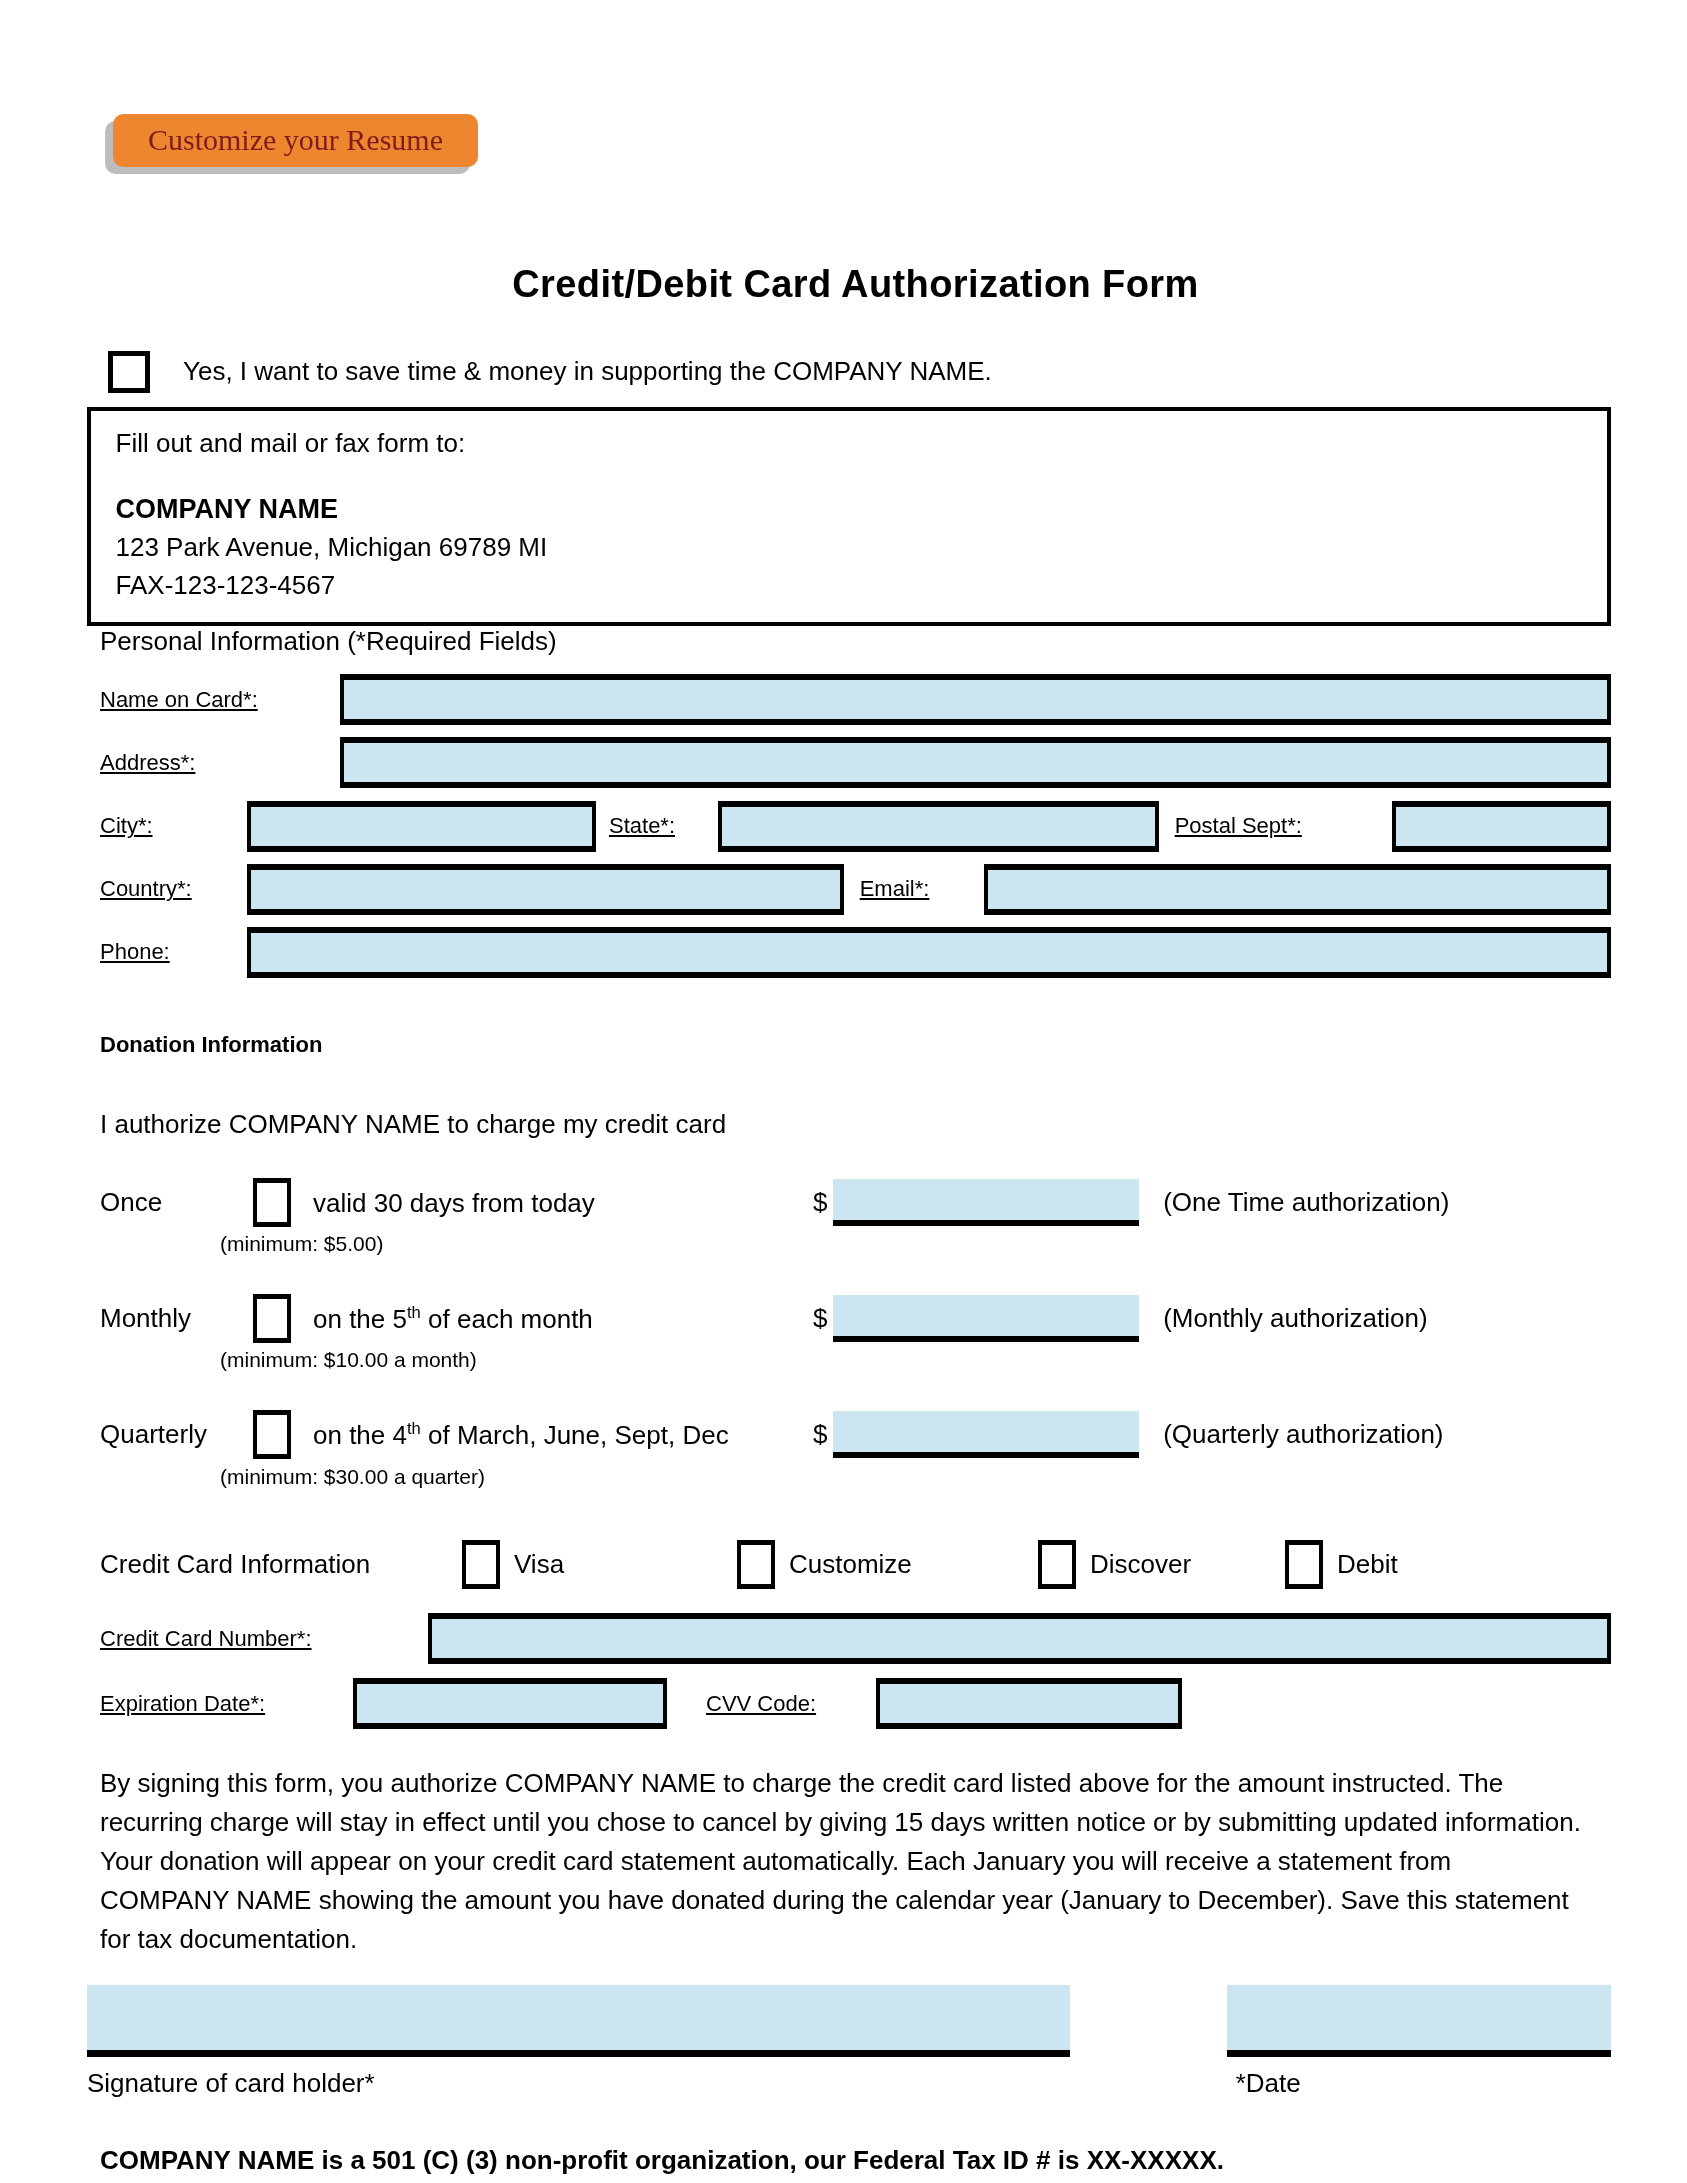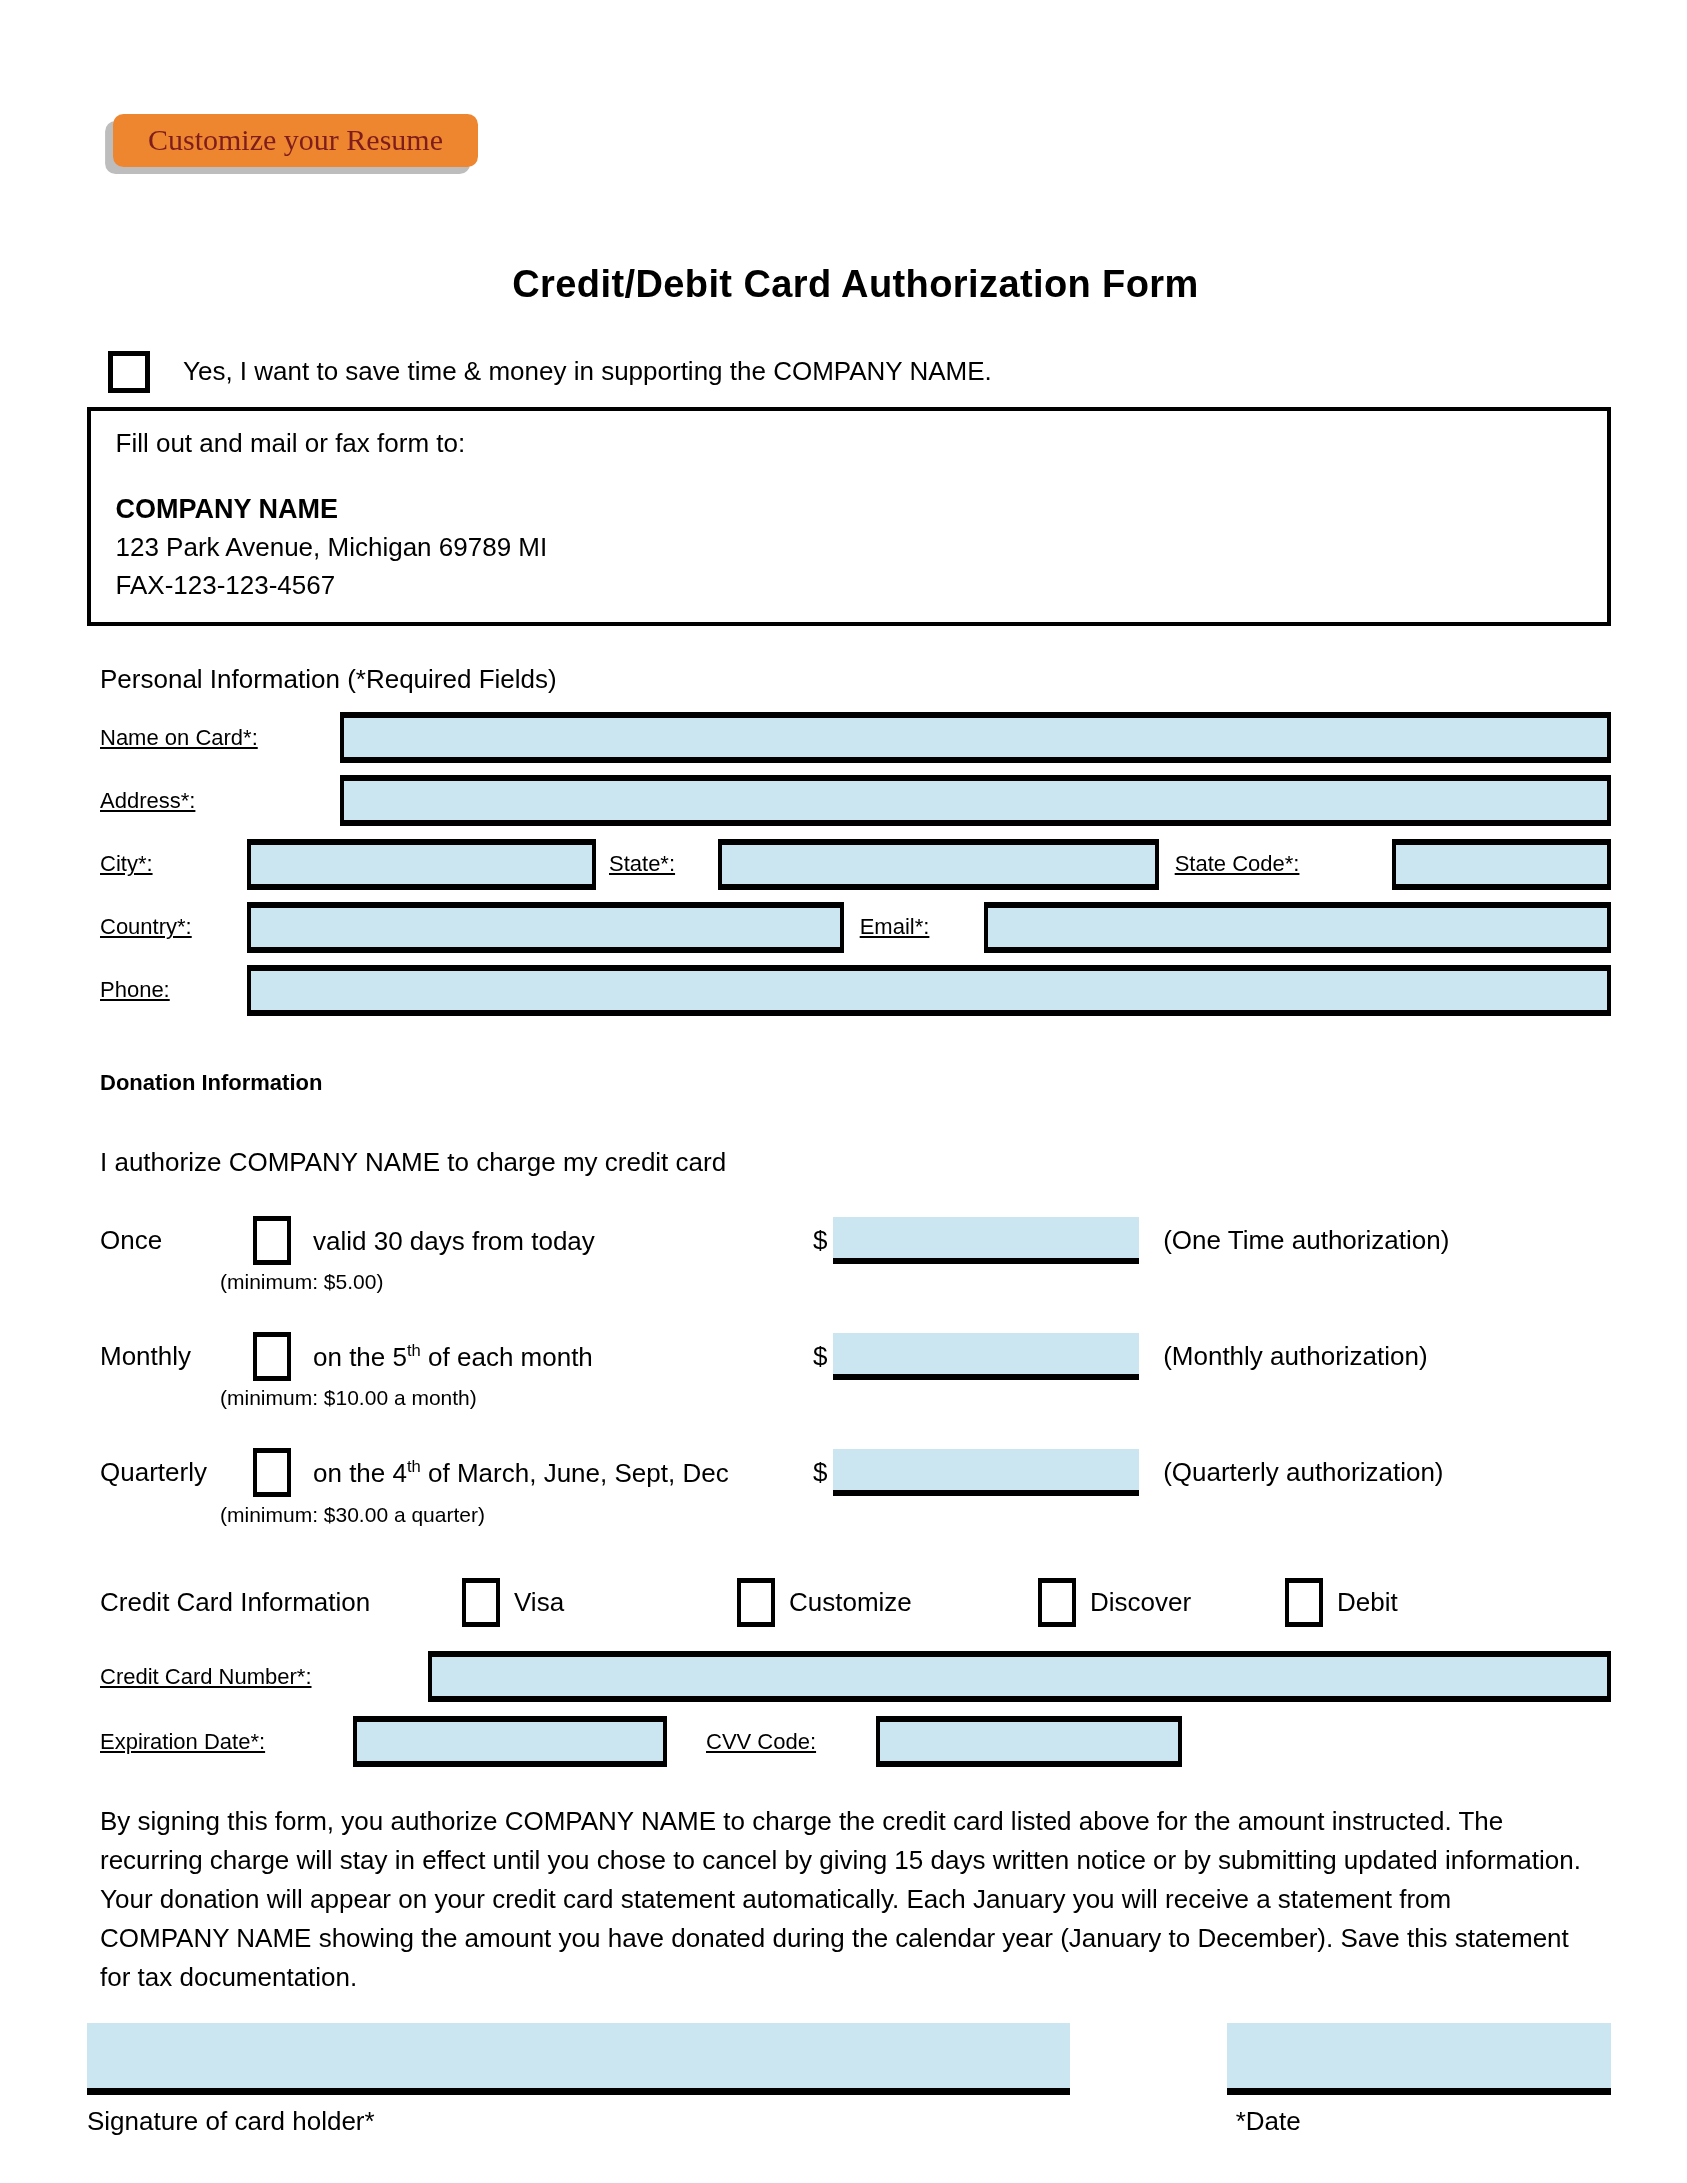--- a/index.html
+++ b/index.html
@@ -56,21 +56,21 @@
   .mailbox {
     border:4.4px solid #000;
     margin-left:-13px;
     margin-top:14px;
     padding:17.5px 24.5px 17.5px 24.5px;
   }
   .mailbox .intro { font-size:26px; margin-bottom:31px; }
   .mailbox .company { font-size:27px; font-weight:bold; line-height:38px; }
   .mailbox .line { font-size:26px; line-height:38px; }
 
-  .section-label { font-size:26px; margin-top:38px; margin-bottom:17.5px; }
+  .section-label { font-size:26px; margin-bottom:17.5px; }
 
   
   .frow { display:flex; align-items:center; margin-top:12.2px; }
   .flabel { font-size:22px; flex:none;text-decoration:underline; }
   .field {
     background:#cbe5f1;
     border:4.4px solid #000;
     border-top-width:6.1px; border-bottom-width:6.1px;
     height:51px;
     flex:1 1 auto;
@@ -184,21 +184,21 @@
   <div class="frow">
     <div class="flabel w275">Address*:</div>
     <input class="field" style="">
   </div>
 
   <div class="frow">
     <div class="flabel w168">City*:</div>
     <input class="field f-city" style="">
     <div class="flabel lbl-state">State*:</div>
     <input class="field f-state" style="">
-    <div class="flabel lbl-postal">State Code*:</div>
+    <div class="flabel lbl-postal">Postal Sept*:</div>
     <input class="field" style="">
   </div>
 
   <div class="frow">
     <div class="flabel w168">Country*:</div>
     <input class="field f-country" style="">
     <div class="flabel lbl-email">Email*:</div>
     <input class="field" style="">
   </div>
 

